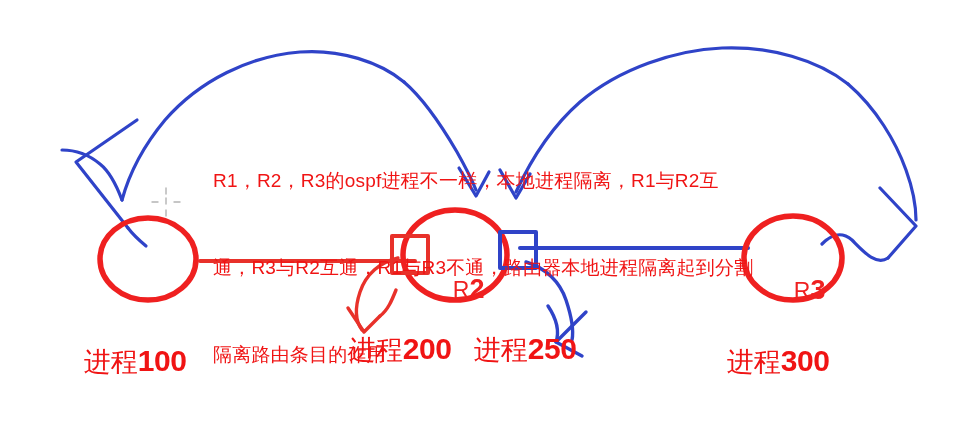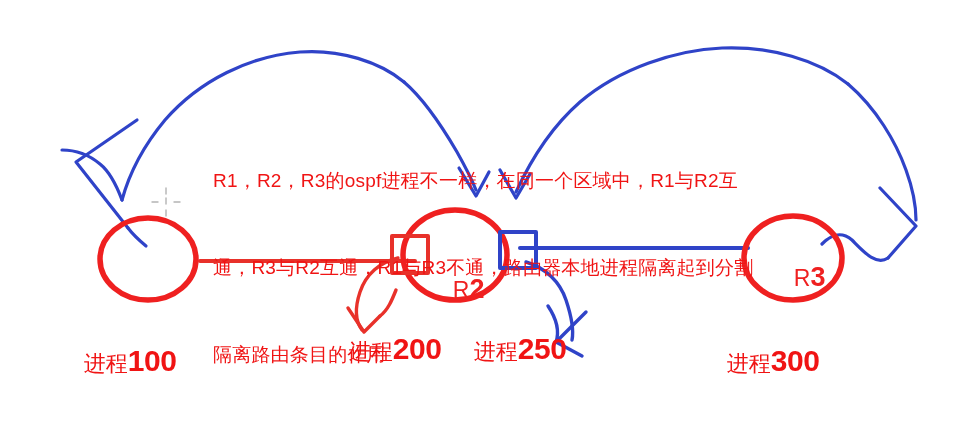--- a/index.html
+++ b/index.html
@@ -48,21 +48,21 @@
     color: #ef2020;
     font-size: 25px;
   }
   .router-label .r { font-weight: 400; font-size: 23px; }
   .router-label .n { font-weight: 700; font-size: 27px; }
 
   
   .proc {
     color: #f01414;
   }
-  .proc .zh { font-size: 22px; font-weight: 500; }
+  .proc .zh { font-size: 27px; font-weight: 500; }
   .proc .num { font-size: 30px; font-weight: 700; letter-spacing: -0.5px; }
 
   #proc-r1 { left: 66px;  top: 330px; }
   #proc-r2a { left: 331px; top: 318px; }
   #proc-r2b { left: 456px; top: 318px; }
   #proc-r3 { left: 709px; top: 330px; }
 
   #bottom-title {
     left: 372px;
     top: 368px;
@@ -135,31 +135,31 @@
     <g stroke="#9a9a9a" stroke-width="1.4" stroke-linecap="round" opacity="0.75">
       <line x1="166" y1="188" x2="166" y2="194"></line>
       <line x1="166" y1="198" x2="166" y2="204"></line>
       <line x1="166" y1="210" x2="166" y2="216"></line>
       <line x1="152" y1="202" x2="158" y2="202"></line>
       <line x1="174" y1="202" x2="180" y2="202"></line>
     </g>
   </svg>
 
   <div class="txt" id="annotation">
-    <div>R1，R2，R3的ospf进程不一样，在同一个区域中，R1与R2互</div>
+    <div>R1，R2，R3的ospf进程不一样，本地进程隔离，R1与R2互</div>
     <div>通，R3与R2互通，R1与R3不通，路由器本地进程隔离起到分割</div>
     <div>隔离路由条目的作用</div>
   </div>
 
 
   <div class="txt router-label" style="left:425px; top:251px;text-align:center;">
     <span class="r">R</span><span class="n">2</span>
   </div>
 
-  <div class="txt router-label" style="left:766px; top:239px;">
+  <div class="txt router-label" style="left:766px; top:252px;">
     <span class="r">R</span><span class="n">3</span>
   </div>
 
   <div class="txt proc" id="proc-r1">
     <span class="zh">进程</span><span class="num">100</span>
   </div>
 
   <div class="txt proc" id="proc-r2a">
     <span class="zh">进程</span><span class="num">200</span>
   </div>

